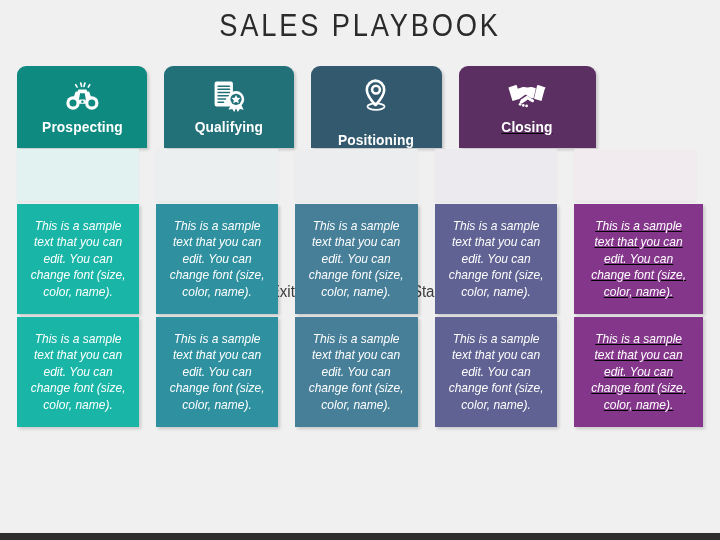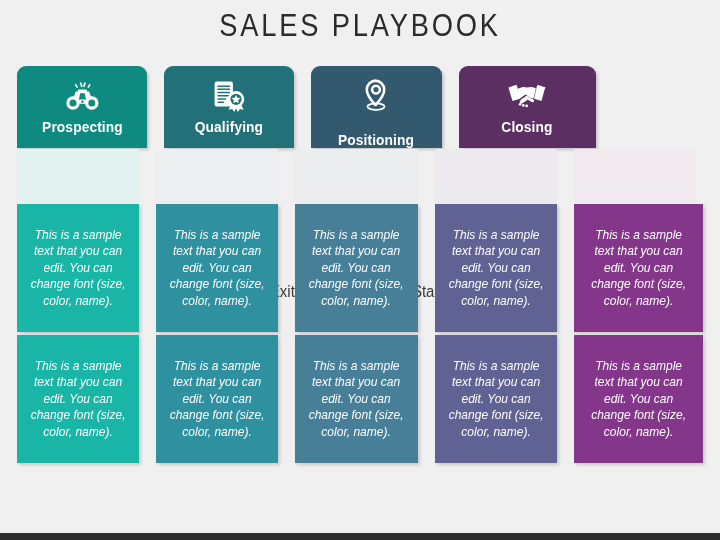--- a/index.html
+++ b/index.html
@@ -41,39 +41,39 @@
     display: flex;
     flex-direction: column;
   }
 
   .row {
     display: flex;
     width: 100%;
   }
   .row.header-row  { height: 82px; }
   .row.section-row { height: 52px; margin-top: 1px;}
-  .row.body-row    { height: 128px; margin-top: 3px;}
+  .row.body-row    { height: 110px; margin-top: 3px;}
 
   .col {
     width: 137.2px;
     box-sizing: border-box;
     position: relative;
   }
   .col + .col { margin-left: 10px; }
 
   
   .cell {
     position: absolute;
     left: 0px;
     right: 7px;
     top: 0;
     bottom: 0;
     box-sizing: border-box;
   }
-  .col:last-child .cell { right: 0px; }
+  .col:last-child .cell { right: 0px; text-decoration: underline; }
 
   
   .header-card {
     border-radius: 9px 9px 0 0;
     display: flex;
     flex-direction: column;
     align-items: center;
     justify-content: flex-start;
     padding-top: 11px;
     box-shadow: 2px 2px 3px rgba(0,0,0,0.17);

